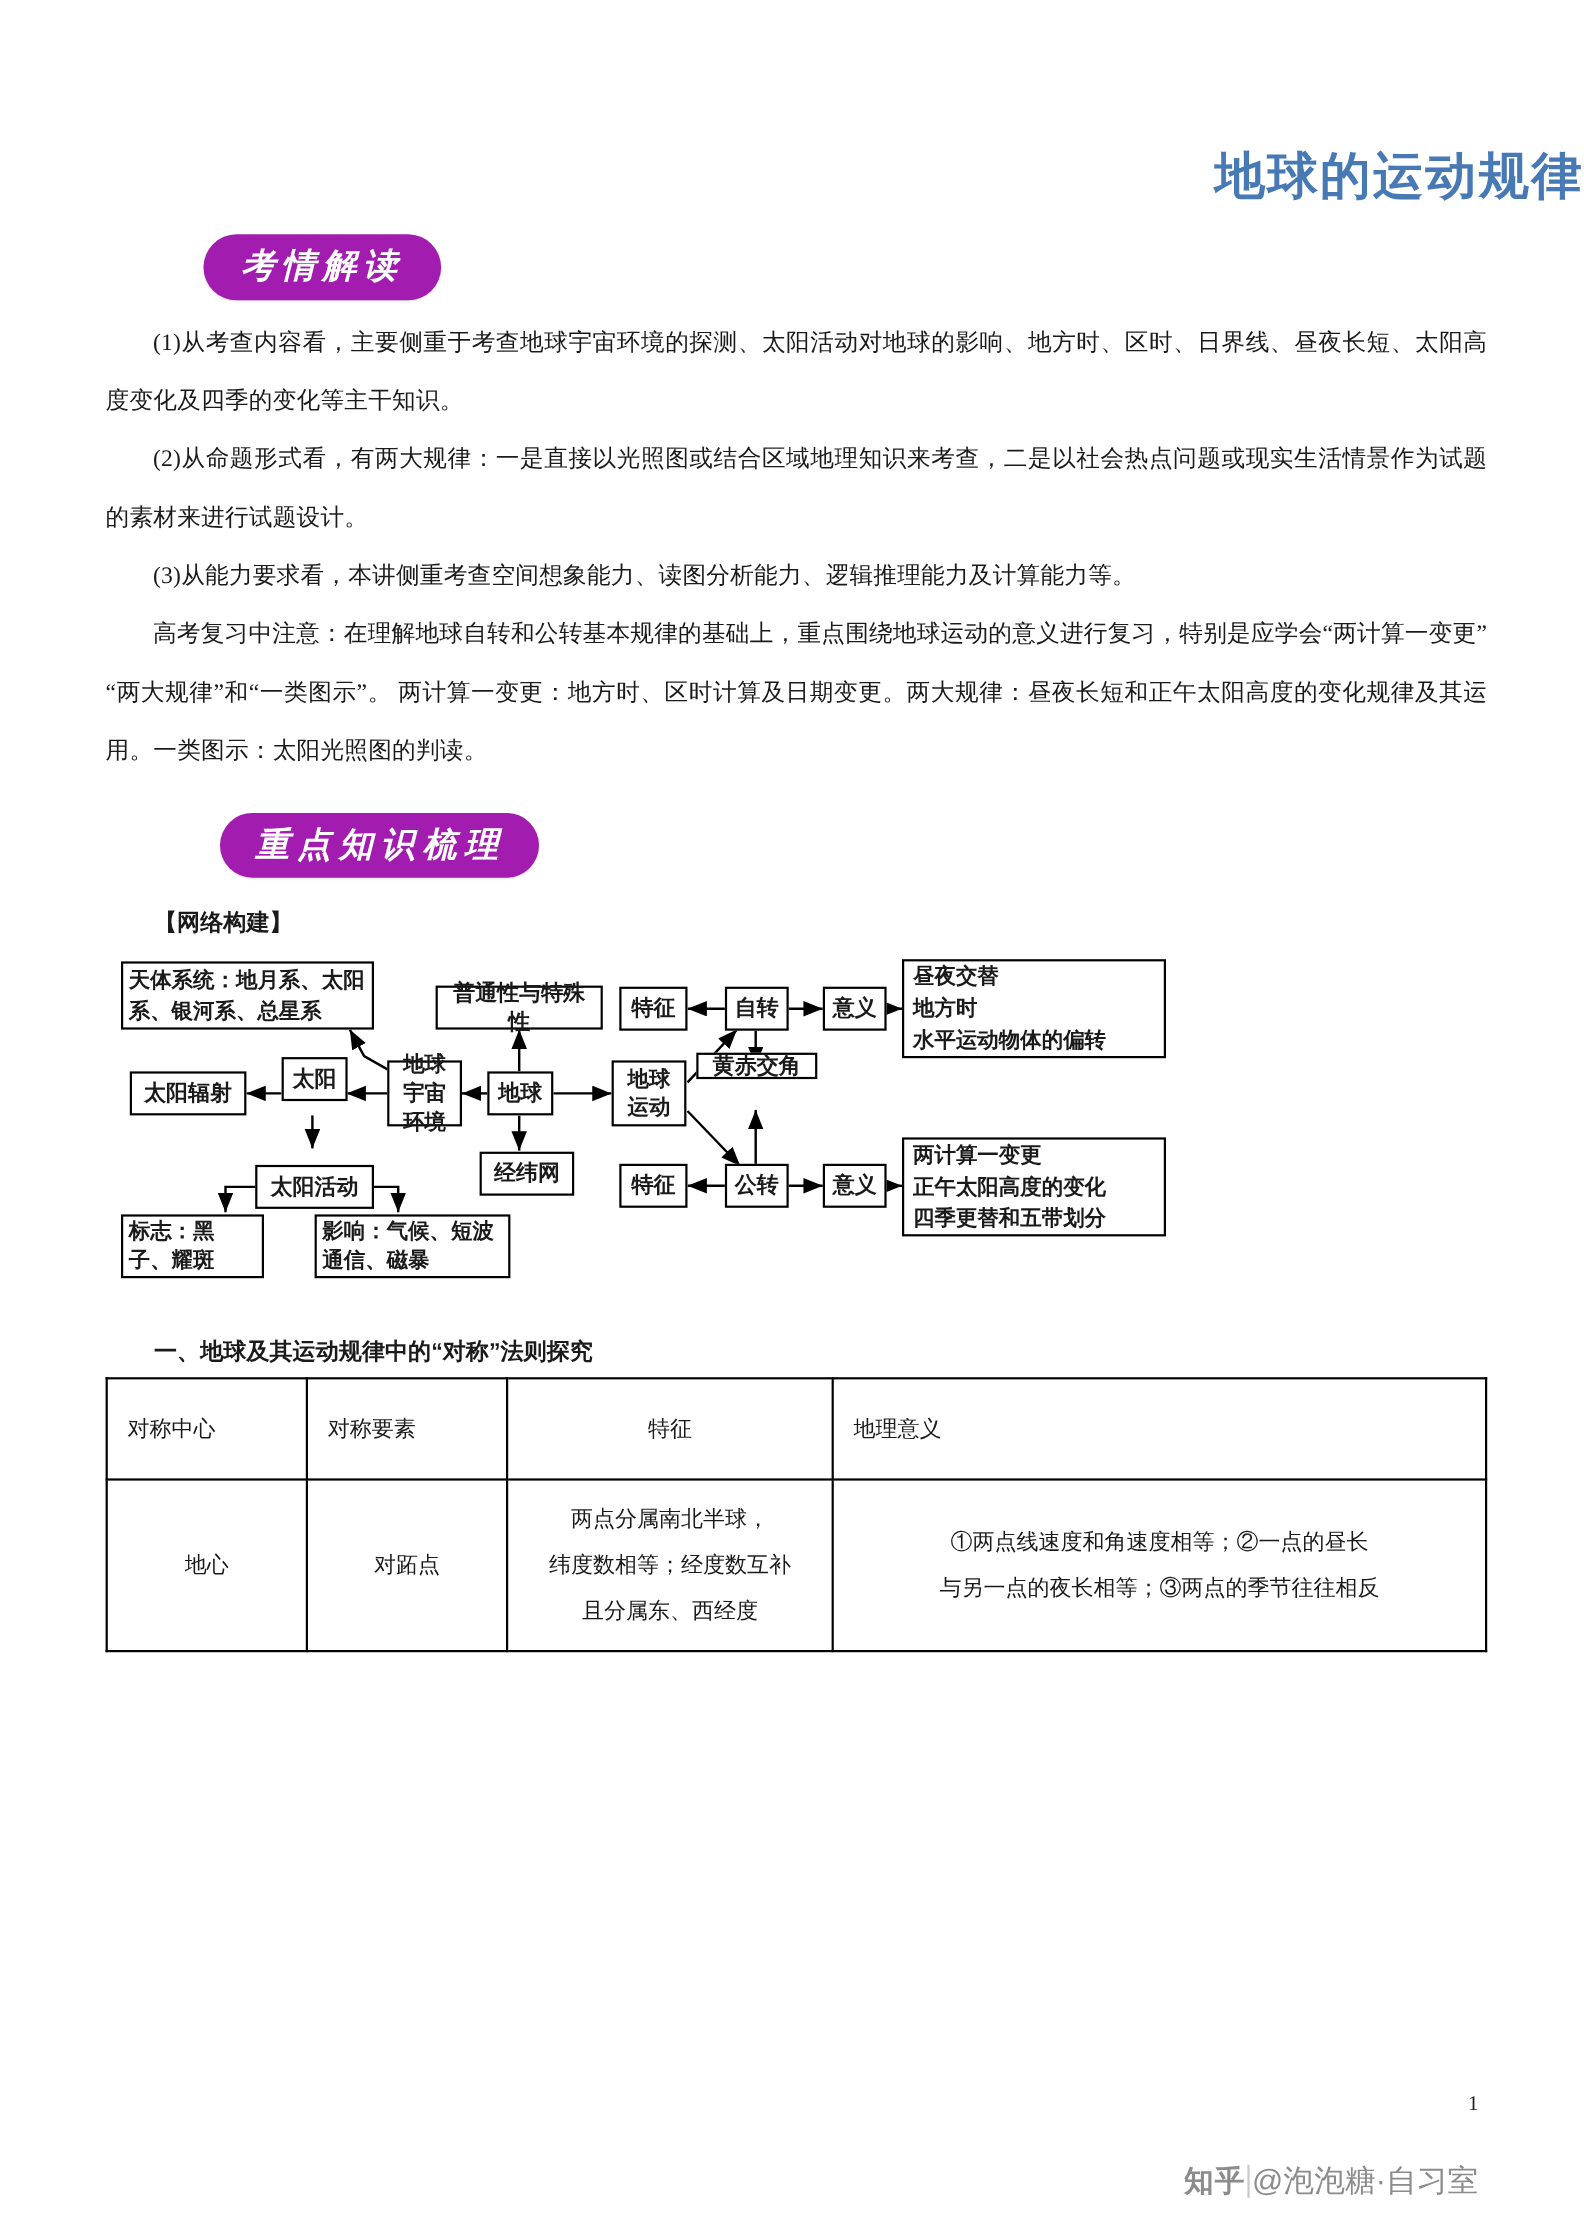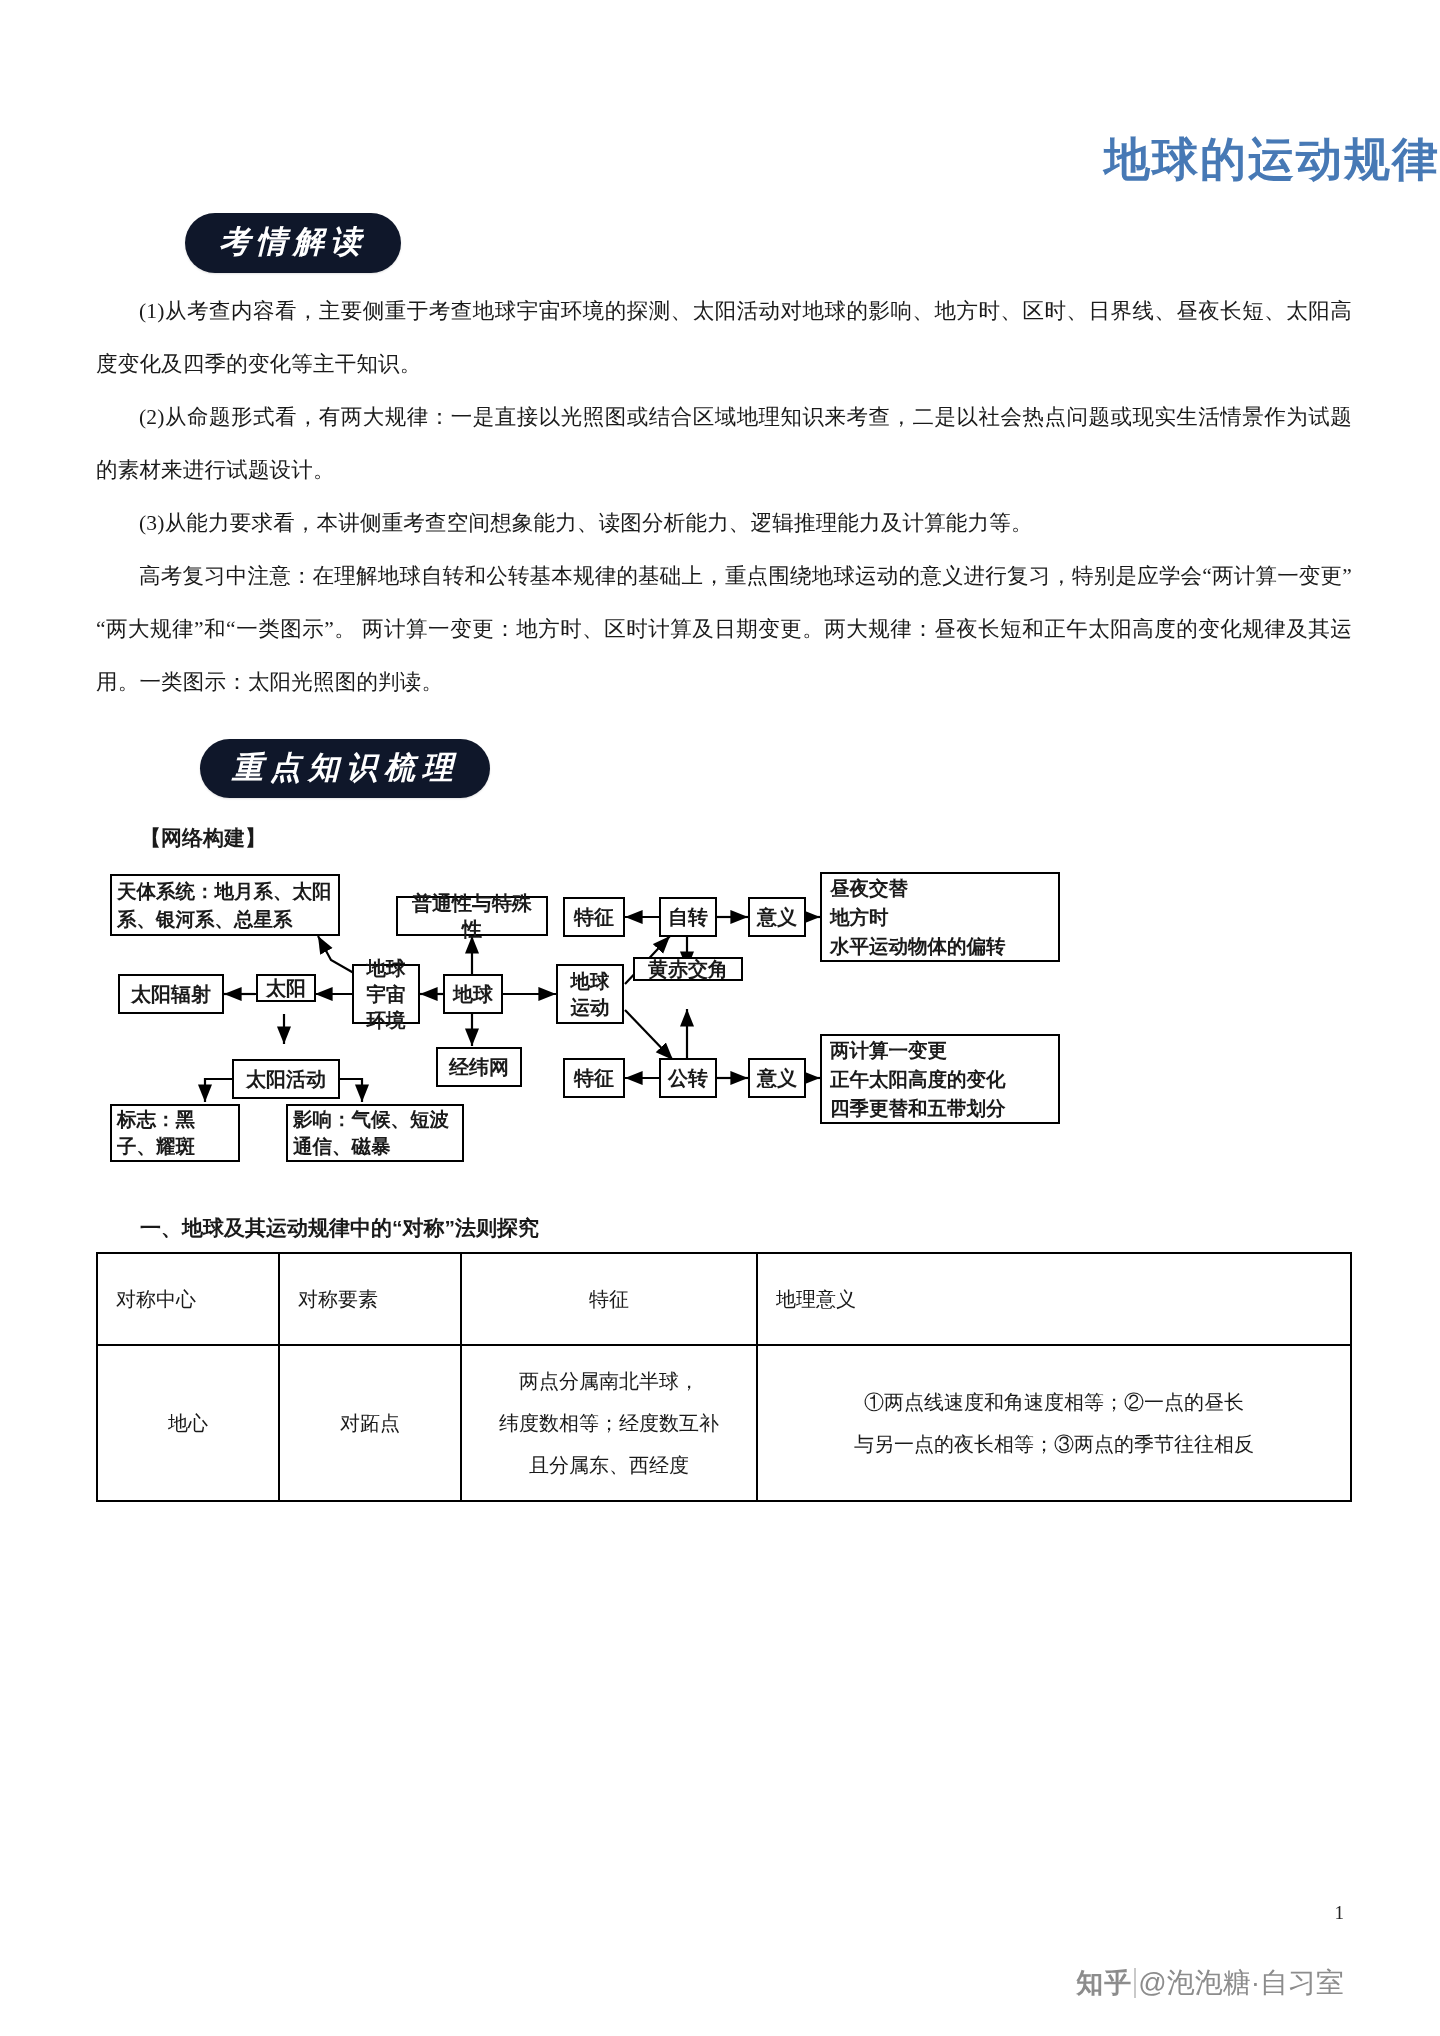--- a/index.html
+++ b/index.html
@@ -23,21 +23,21 @@
     margin:0;
     padding-top:132px;
     line-height:1.2;
     font-family:"Liberation Sans","DejaVu Sans",sans-serif;
   }
 
   
   .badge-row{padding-left:185px;margin-top:26px;}
   .badge{
     display:inline-block;
-    background:#0f172a;
+    background:#a21caf;
     color:#ffffff;
     border-radius:30px;
     padding:11px 34px 13px 34px;
     font-size:31px;
     font-weight:700;
     font-style:italic;
     letter-spacing:6px;
     font-family:"Liberation Serif","DejaVu Serif",serif;
     box-shadow:0 1px 2px rgba(0,0,0,.12);
     line-height:1.15;
@@ -204,21 +204,21 @@
     </svg>
 
     <div class="nodebox left-align" style="left:110px;top:10px;width:230px;height:62px;font-size:19.5px;line-height:28px;">
       <span>天体系统：地月系、太阳系、银河系、总星系</span>
     </div>
 
     <div class="nodebox" style="left:118px;top:110px;width:106px;height:40px;">
       <span>太阳辐射</span>
     </div>
 
-    <div class="nodebox" style="left:256px;top:110px;width:60px;height:28px;">
+    <div class="nodebox" style="left:256px;top:97px;width:60px;height:40px;">
       <span>太阳</span>
     </div>
 
     <div class="nodebox" style="left:352px;top:100px;width:68px;height:60px;font-size:19.5px;line-height:26px;">
       <span>地球宇宙环境</span>
     </div>
 
     <div class="nodebox" style="left:232px;top:195px;width:108px;height:40px;">
       <span>太阳活动</span>
     </div>

